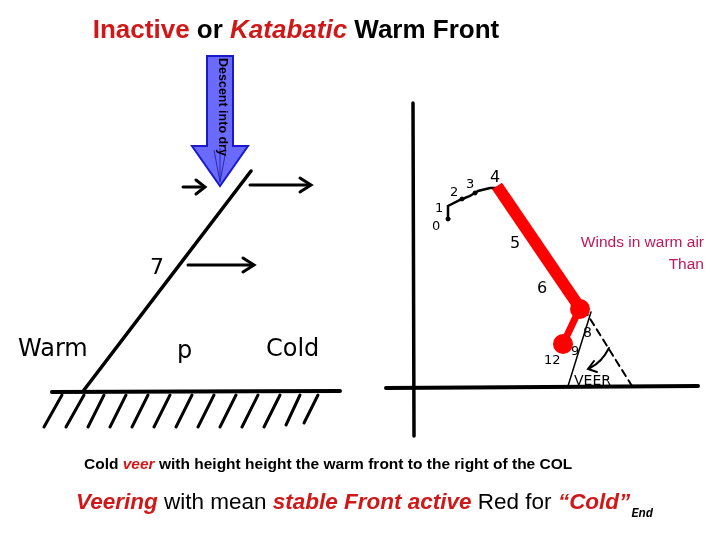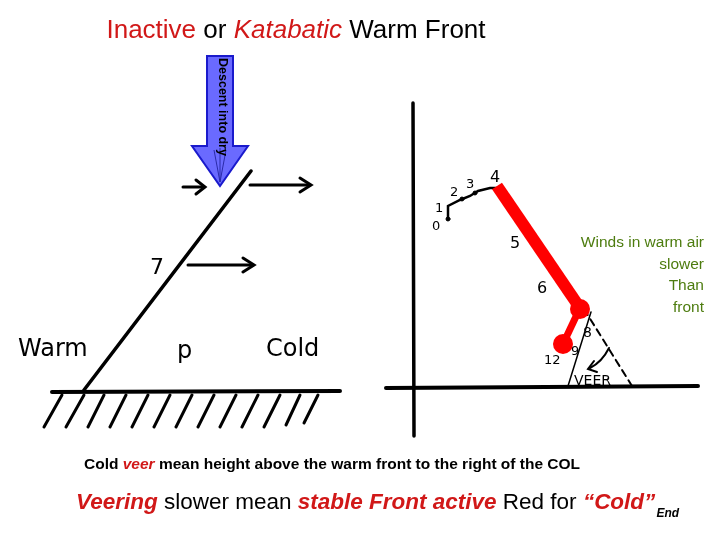--- a/index.html
+++ b/index.html
@@ -1,27 +1,27 @@
 <!DOCTYPE html>
 <html><head>
 <meta charset="utf-8">
 <style>
   html, body { margin:0; padding:0; background:#ffffff; }
   body { width:720px; height:540px; position:relative; overflow:hidden; font-family:"Liberation Sans", sans-serif; }
-  .title { position:absolute; left:0; top:14px; width:592px; text-align:center; font-size:26px; font-weight:normal; color:#000; white-space:nowrap; }
+  .title { position:absolute; left:0; top:14px; width:592px; text-align:center; font-size:26px; font-weight:bold; color:#000; white-space:nowrap; }
   .red { color:#d11818; }
   .title .ital { font-style:italic; }
   svg.diagram { position:absolute; left:0; top:0; }
   .hand { font-family:"DejaVu Sans", sans-serif; fill:#000; }
-  .note { position:absolute; left:540px; top:231px; width:164px; text-align:right; color:#4d7c0f; font-size:15.5px; line-height:21.5px; }
+  .note { position:absolute; left:540px; top:231px; width:164px; text-align:right; color:#be185d; font-size:15.5px; line-height:21.5px; }
   .caption1 { position:absolute; left:84px; top:455px; font-size:15.5px; font-weight:bold; color:#000; white-space:nowrap; }
   .caption1 .veer { color:#d11818; font-style:italic; }
   .caption2 { position:absolute; left:76px; top:489px; font-size:22.5px; color:#000; white-space:nowrap; }
   .caption2 .bi { color:#d11818; font-style:italic; font-weight:bold;margin-top:48px; }
-  .caption2 .end { font-size:12px; font-style:italic; font-weight:bold; vertical-align:-8px; margin-left:1px; }
+  .caption2 .end { font-size:12px; font-style:italic; font-weight:bold; vertical-align:-8px; margin-left:1px;font-family:Liberation Mono, monospace; }
   .arrow-label { position:absolute; left:211px; top:58px; transform-origin:0 0; transform:rotate(90deg) translateY(-19px); font-size:12.5px; color:#000; font-weight:bold; white-space:nowrap; }
 </style>
 </head>
 <body>
 
 <div class="title">
   <span class="red">Inactive</span><span> or </span><span class="red ital">Katabatic</span><span> Warm Front</span>
 </div>
 
 <svg class="diagram" width="720" height="540" viewBox="0 0 720 540">
@@ -107,24 +107,22 @@
     <text x="571" y="355" font-size="13">9</text>
     <text x="544" y="364" font-size="13">12</text>
     <text x="574" y="385" font-size="14">VEER</text>
   </g>
 </svg>
 
 <div class="arrow-label">Descent into dry</div>
 
 <div class="note">
   <div>Winds in warm air</div>
-  <div>slower</div>
   <div>Than</div>
-  <div>front</div>
 </div>
 
 <div class="caption1">
-  <span>Cold </span><span class="veer">veer</span><span> mean height above the warm front to the right of the COL</span>
+  <span>Cold </span><span class="veer">veer</span><span> with height height the warm front to the right of the COL</span>
 </div>
 
 <div class="caption2">
-  <span class="bi">Veering</span><span> slower mean </span><span class="bi">stable Front active</span><span> Red for </span><span class="bi">“Cold”</span><span class="end">End</span>
+  <span class="bi">Veering</span><span> with mean </span><span class="bi">stable Front active</span><span> Red for </span><span class="bi">“Cold”</span><span class="end">End</span>
 </div>
 
 </body></html>

